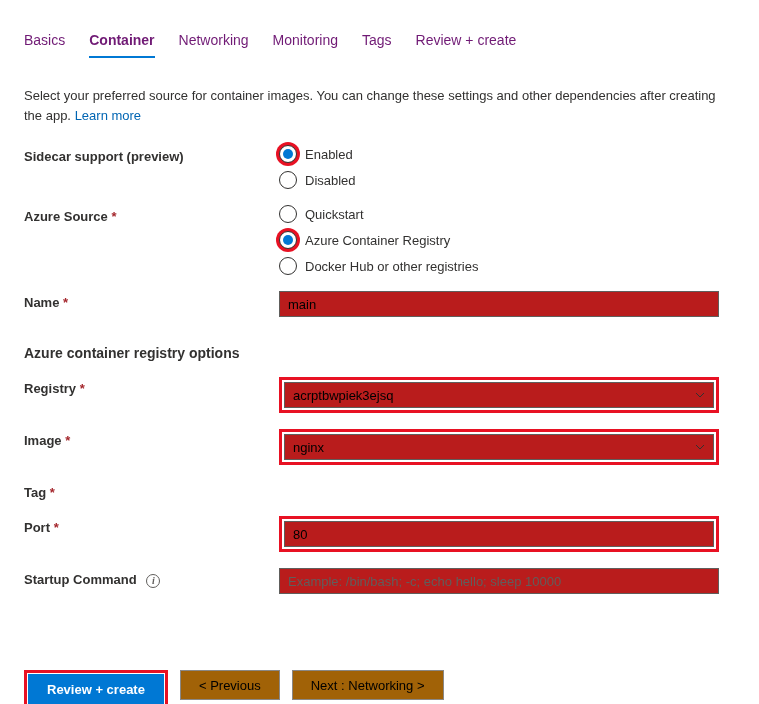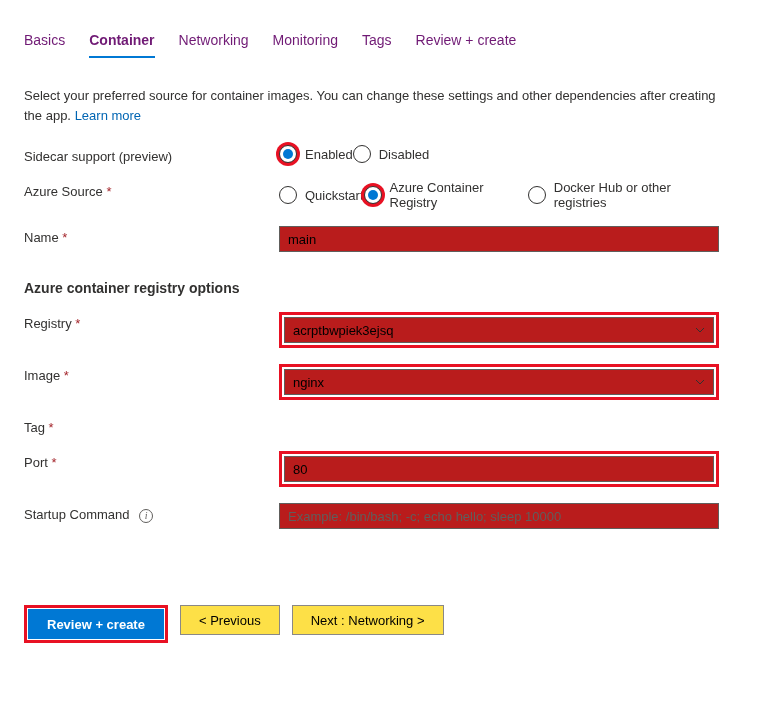--- a/index.html
+++ b/index.html
@@ -39,27 +39,28 @@
   }
   .field-row {
     display: flex;
     align-items: flex-start;
     margin-bottom: 16px;
   }
   .field-label {
     width: 255px;
     padding-top: 4px;
     color: #323130;
+    font-weight: bold;
   }
   .req { color: #a4262c; }
   .field-control {
     flex: 1;
     max-width: 440px;
   }
-  .radio-group { display: flex; flex-direction: row; gap: 0; }
+  .radio-group { display: flex; flex-direction: column; gap: 8px; }
   .radio-item { display: flex; align-items: center; gap: 8px; cursor: pointer; }
   .radio {
     width: 18px; height: 18px;
     border: 1px solid #323130;
     border-radius: 50%;
     position: relative;
     flex-shrink: 0;
     background: #fff;
   }
   .radio.checked::after {
@@ -128,21 +129,21 @@
     margin-top: 60px;
     padding-top: 16px;
   }
   .btn {
     height: 30px;
     padding: 0 18px;
     font-family: inherit;
     font-size: 13px;
     cursor: pointer;
     border: 1px solid #8a8886;
-    background: #fde047;
+    background: #a16207;
   }
   .btn-primary {
     background: #0078d4;
     border-color: #0078d4;
     color: #fff;
     font-weight: 600;
   }
   .highlight-btn {
     border: 3px solid #e81123;
     padding: 1px;

